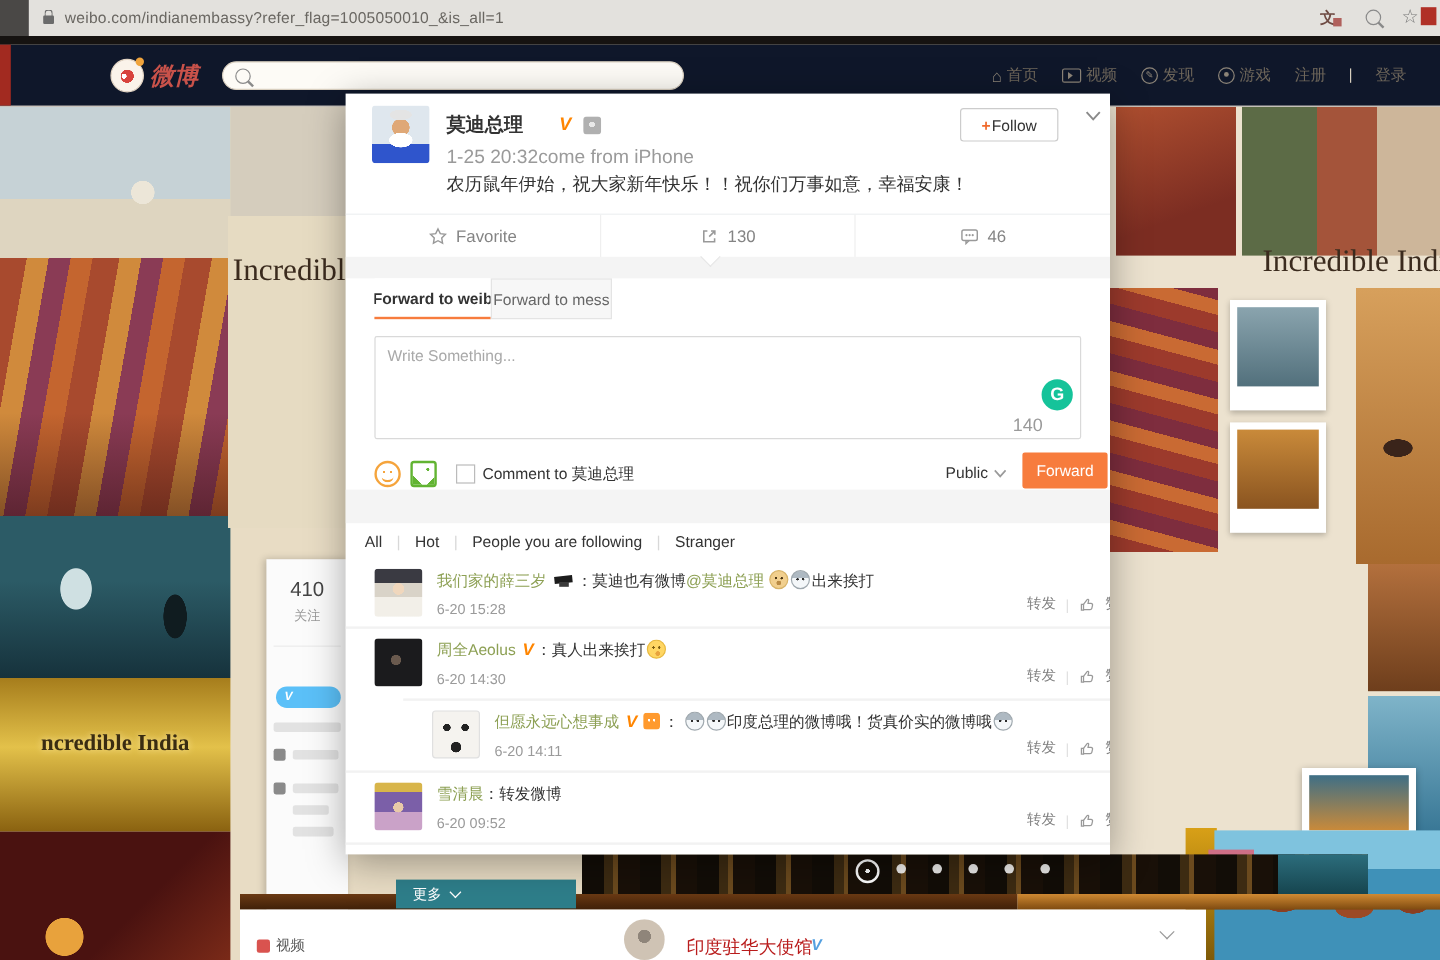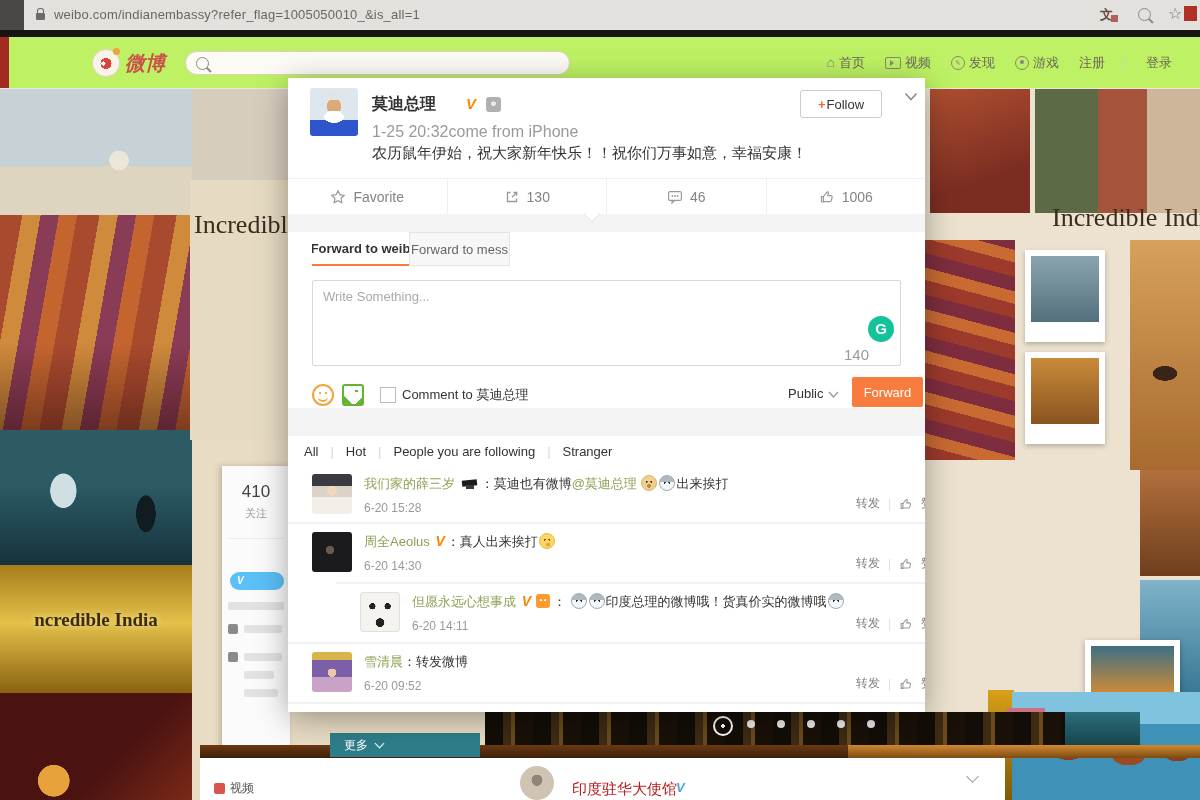--- a/index.html
+++ b/index.html
@@ -18,21 +18,21 @@
   .trans-icon::after{content:"";position:absolute;right:-2px;bottom:0;width:7px;height:7px;background:#b0605c;}
   .mag{width:11px;height:11px;border:1.5px solid #8a8a8a;border-radius:50%;}
   .mag::after{content:"";position:absolute;width:6px;height:1.5px;background:#8a8a8a;transform:rotate(45deg);left:9px;top:11px;}
   .mag-top{left:1138px;top:8px;}
   .star-top{left:1168px;top:4px;font-size:16px;color:#777;}
   .star-top::after{content:"☆";}
   .redsq{left:1184px;top:6px;width:13px;height:15px;background:#b03026;}
   .blackstrip{left:0;top:30px;width:1200px;height:7px;background:#161311;z-index:40;}
 
   
-  .wb-header{left:0;top:37px;width:1200px;height:51px;background:#bef264;z-index:5;border-bottom:1px solid #eee6da;font-family:Liberation Mono, monospace;}
+  .wb-header{left:0;top:37px;width:1200px;height:51px;background:#0f172a;z-index:5;border-bottom:1px solid #eee6da;}
   .wb-header .redge{position:absolute;left:0;top:0;width:9px;height:51px;background:#a22a20;}
   .logo{left:92px;top:12px;display:flex;align-items:center;gap:5px;}
   .logo-eye{width:26px;height:26px;border-radius:50%;background:radial-gradient(circle 4px at 40% 52%,#fff 50%,transparent 55%),radial-gradient(circle 9px at 50% 52%,#d8433c 60%,transparent 62%),#faf3ea;border:1px solid #e3d5c4;position:relative;}
   .logo-eye::after{content:"";position:absolute;right:-1px;top:-2px;width:7px;height:7px;border-radius:50%;background:#f0a43c;}
   .logo-txt{font-size:20px;font-weight:bold;color:#c9524a;font-style:italic;}
   .searchbox{left:185px;top:14px;width:385px;height:24px;border:1px solid #d9cfbf;border-radius:13px;background:#fdfbf6;display:flex;align-items:center;padding:0 10px;box-sizing:border-box;}
   .search-txt{font-size:12px;color:#b5ab99;flex:1;overflow:hidden;white-space:nowrap;}
   .nav{right:28px;top:0;height:51px;display:flex;align-items:center;gap:20px;}
   .nav-item{display:flex;align-items:center;gap:4px;font-size:13px;color:#6e665a;cursor:pointer;}
   .nico{display:inline-block;position:relative;}
@@ -327,27 +327,20 @@
       <div class="acell">
         <svg class="ic" width="16" height="16" viewBox="0 0 16 16">
             <rect x="1.6" y="2.6" width="12.8" height="8.8" rx="1.5" fill="none" stroke="#999" stroke-width="1.2"></rect>
             <path d="M5 11.4V14l2.6-2.6" fill="none" stroke="#999" stroke-width="1.2"></path>
             <circle cx="5.4" cy="7" r="0.9" fill="#999"></circle>
             <circle cx="8" cy="7" r="0.9" fill="#999"></circle>
             <circle cx="10.6" cy="7" r="0.9" fill="#999"></circle>
           </svg>
         <span>46</span>
       </div>
-      <div class="acell">
-        <svg class="ic" width="16" height="16" viewBox="0 0 16 16">
-            <path d="M2.5 7.5h2v5.5h-2z" fill="none" stroke="#999" stroke-width="1.2"></path>
-            <path d="M4.5 12.6h6.3c.8 0 1.4-.5 1.6-1.2l.7-3c.2-.9-.5-1.7-1.4-1.7H8.8l.6-2.9c.2-.9-1-1.4-1.5-.6L4.5 7.5" fill="none" stroke="#999" stroke-width="1.2"></path>
-          </svg>
-        <span>1006</span>
-      </div>
     </div>
     <div class="d notch"></div>
     <div class="d grayband1"></div>
 
     <div class="d tabs">
       <div class="tab1">Forward to weib</div>
       <div class="tab2">Forward to mess</div>
     </div>
 
     <div class="d ta-wrap">

